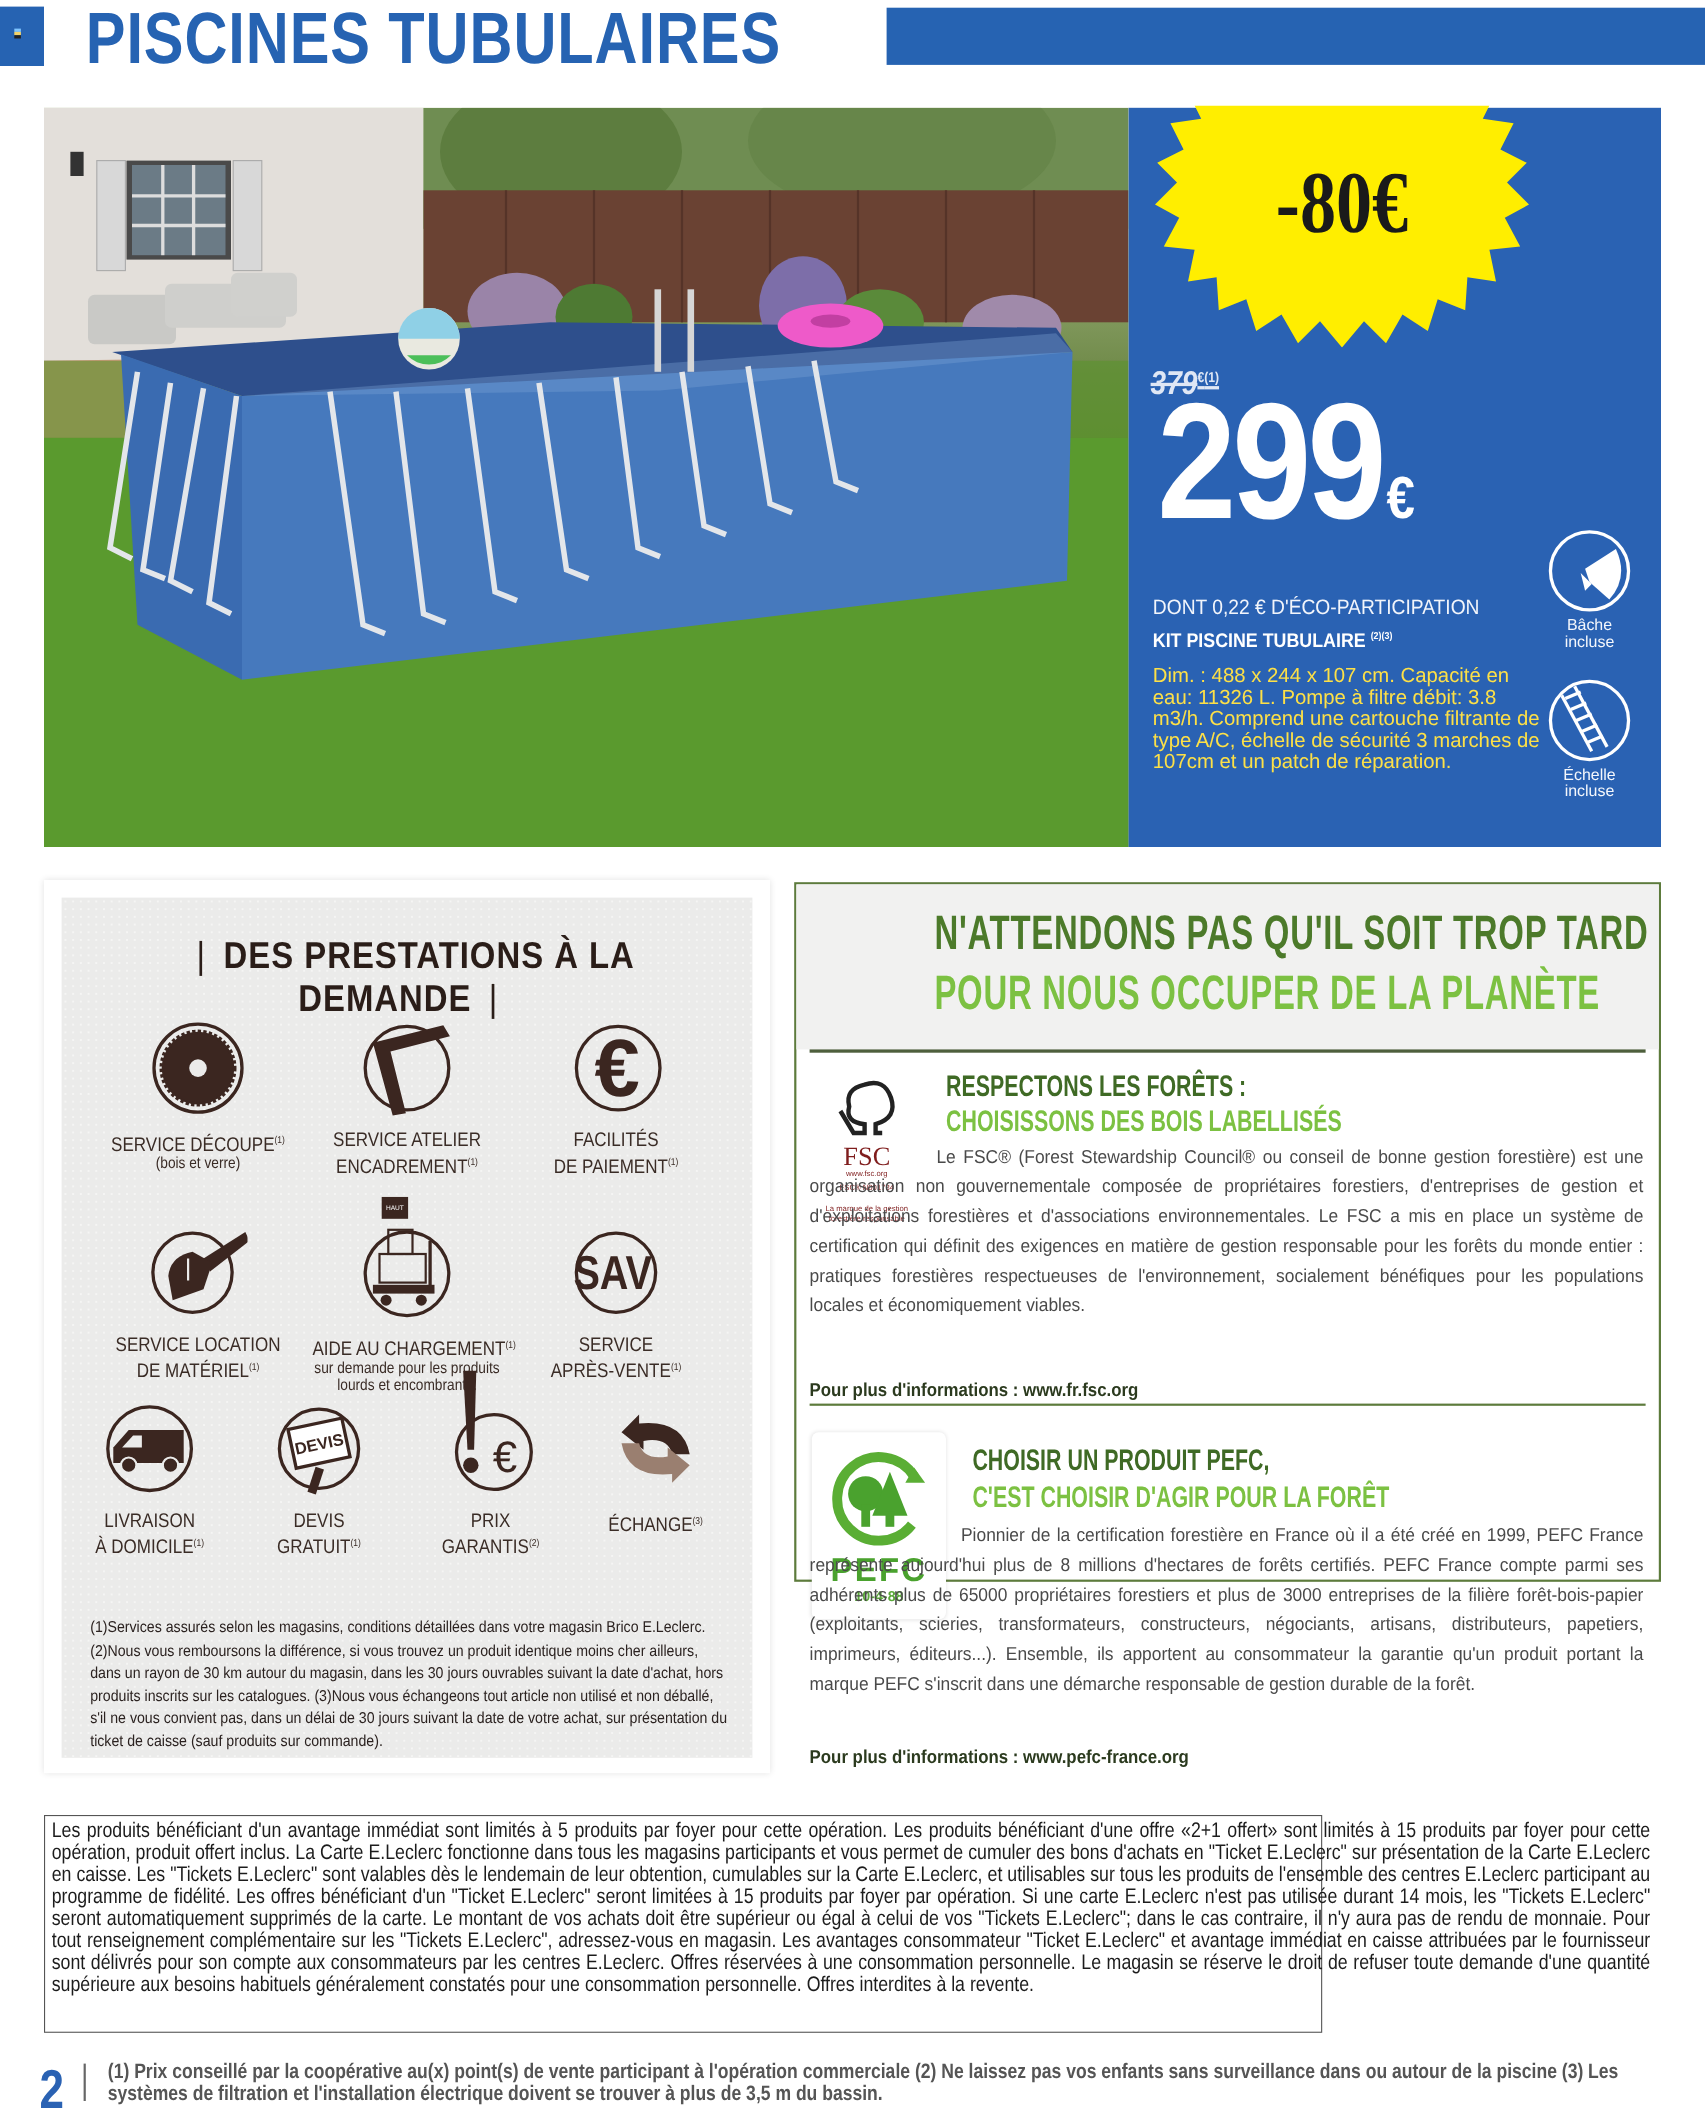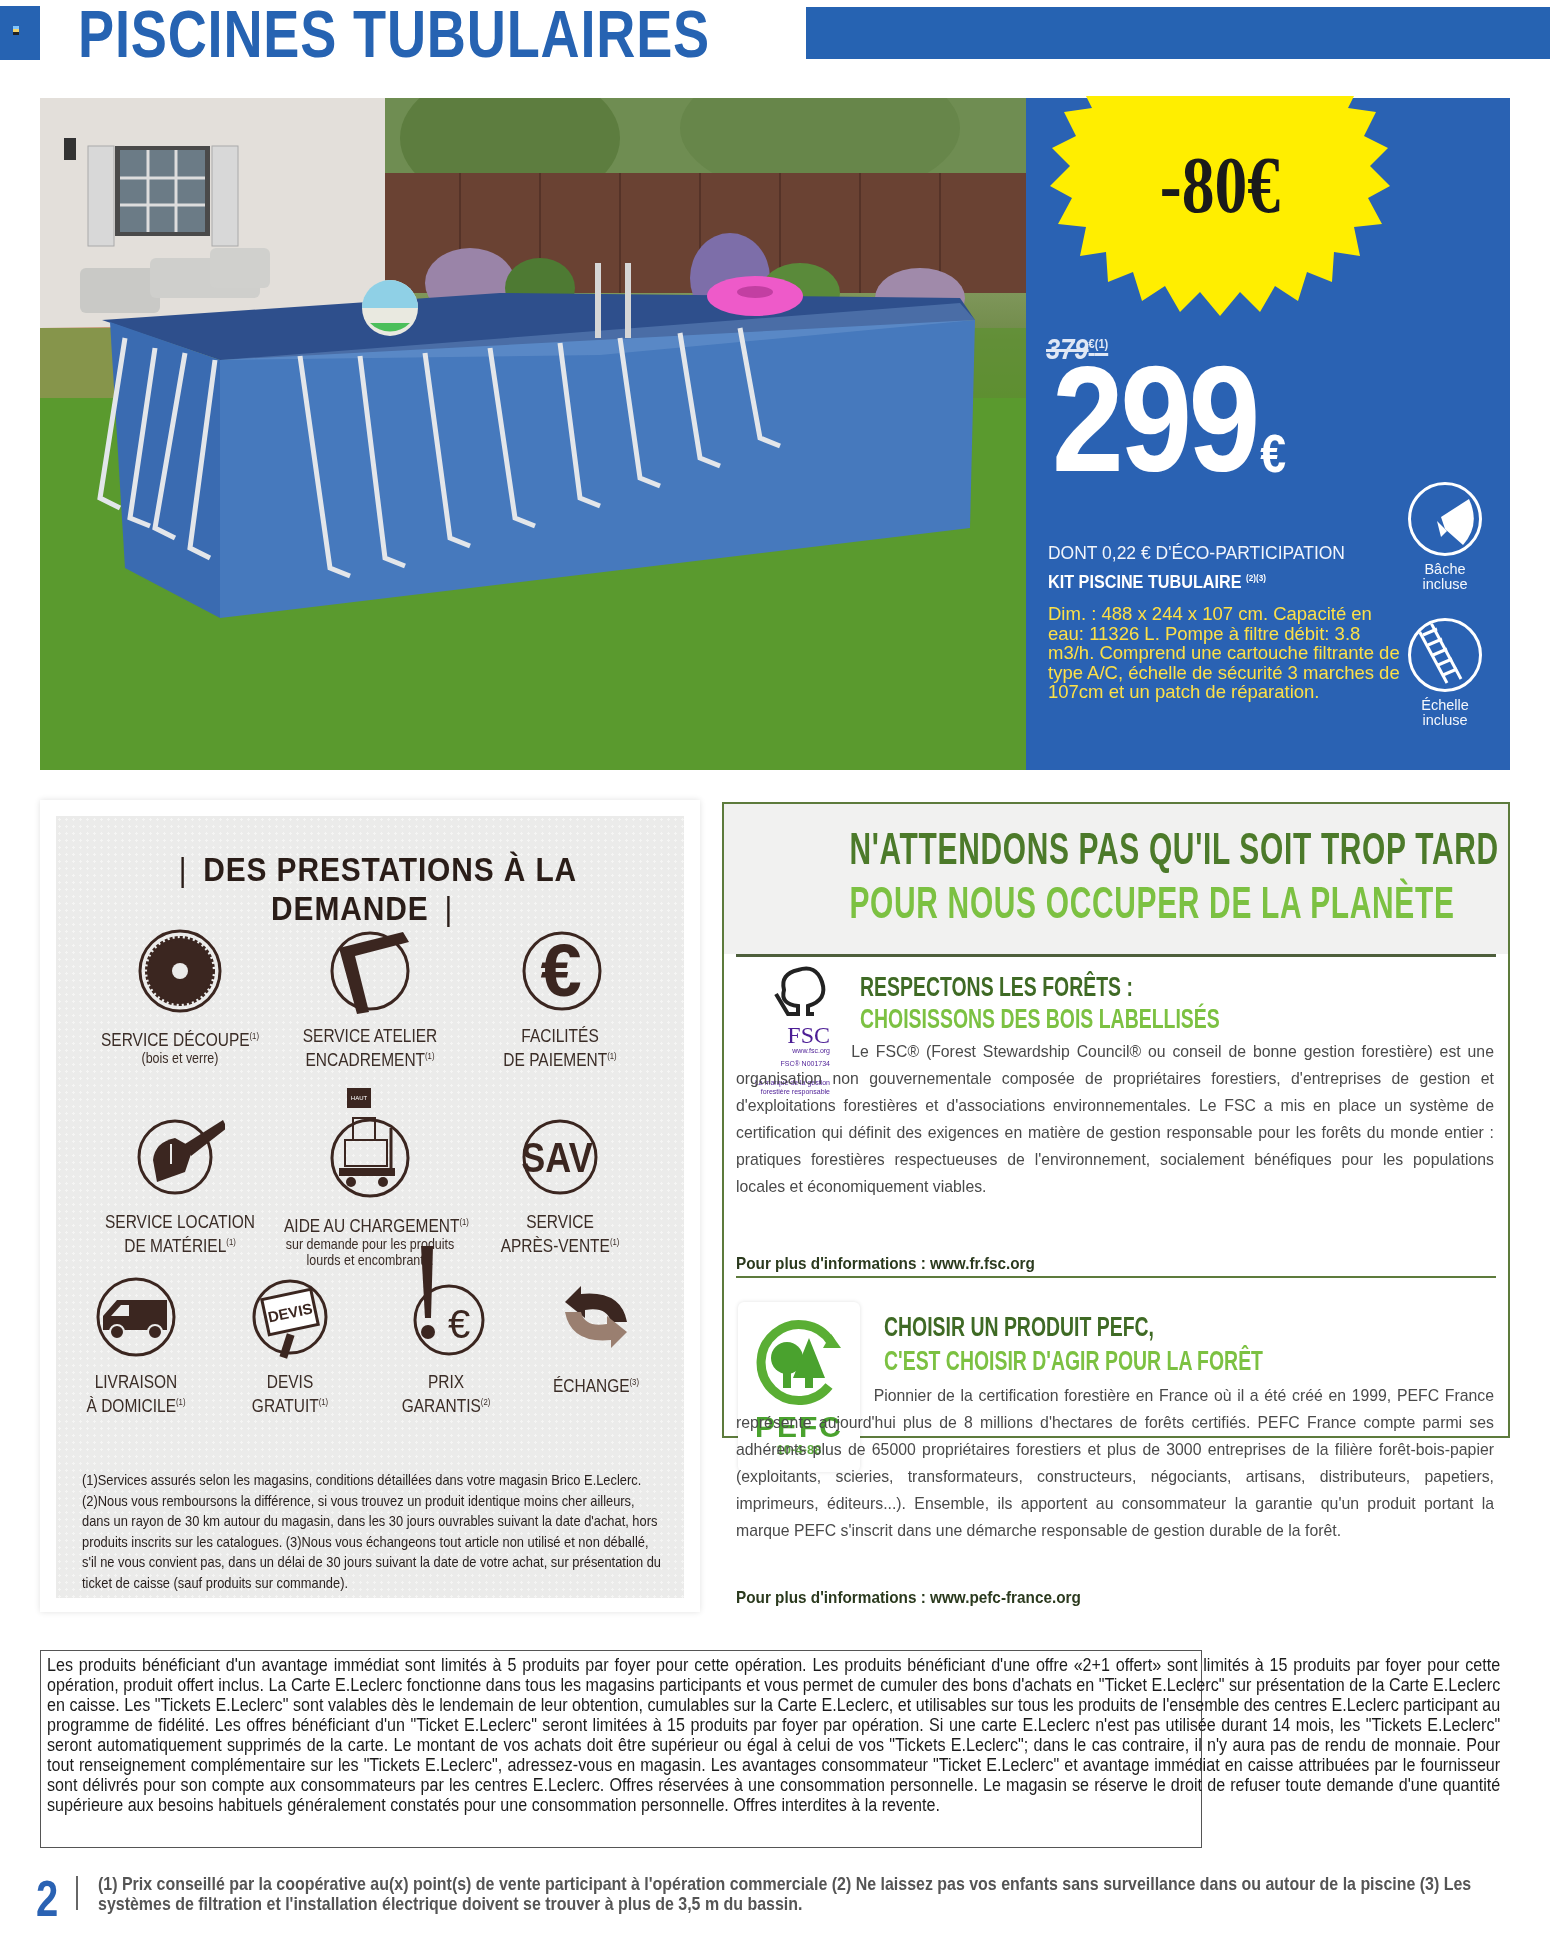--- a/index.html
+++ b/index.html
@@ -58,21 +58,21 @@
   
   .green { position: absolute; left: 722px; top: 802px; width: 788px; height: 636px; border: 2px solid #5d7b3c; background: #fff; }
   .g-head { position: absolute; left: 0; top: 0; width: 100%; height: 150px; background: #f1f1f0; }
   .g-h1 { position: absolute; left: 0; width: 100%; top: 20px; text-align: center; font-weight: 700; font-size: 44px;
     color: #4c7a2a; transform: scaleX(0.68); white-space: nowrap; letter-spacing: 1px; }
   .g-h2 { position: absolute; left: 0; width: 100%; top: 74px; text-align: center; font-weight: 700; font-size: 44px;
     color: #7cc142; transform: scaleX(0.68); white-space: nowrap; letter-spacing: 1px; }
   .g-rule { position: absolute; left: 12px; right: 12px; top: 150px; height: 3px; background: #4e5f3c; }
   .g-rule2 { position: absolute; left: 12px; right: 12px; top: 472px; height: 2px; background: #5d7b3c; }
 
-  .fsc-logo { position: absolute; left: 22px; top: 156px; width: 84px; text-align: right; color:#4c1d95; }
+  .fsc-logo { position: absolute; left: 22px; top: 172px; width: 84px; text-align: center; color:#7f1d1d; }
   .fsc-logo .big { font-family: "Liberation Serif", serif; font-size: 24px; line-height: 22px; }
   .fsc-logo .sm { font-size: 7px; line-height: 9px; }
   .sec-t1 { position: absolute; left: 136px; top: 168px; font-weight: 700; font-size: 27px; color: #3f6a25;
     transform: scaleX(0.72); transform-origin: left; white-space: nowrap; }
   .sec-t2 { position: absolute; left: 136px; top: 200px; font-weight: 700; font-size: 27px; color: #7cc142;
     transform: scaleX(0.72); transform-origin: left; white-space: nowrap; }
   .para { position: absolute; font-size: 17px; line-height: 27px; color: #4a4a4a; text-align: justify; transform: scaleX(0.93); transform-origin: left top; }
   .more { position: absolute; font-weight: 700; font-size: 17px; color: #2b3a1e; transform: scaleX(0.9); transform-origin: left; white-space: nowrap; }
 
   .pefc-box { position: absolute; left: 14px; top: 498px; width: 122px; height: 170px; background: #fff; border-radius: 6px;

